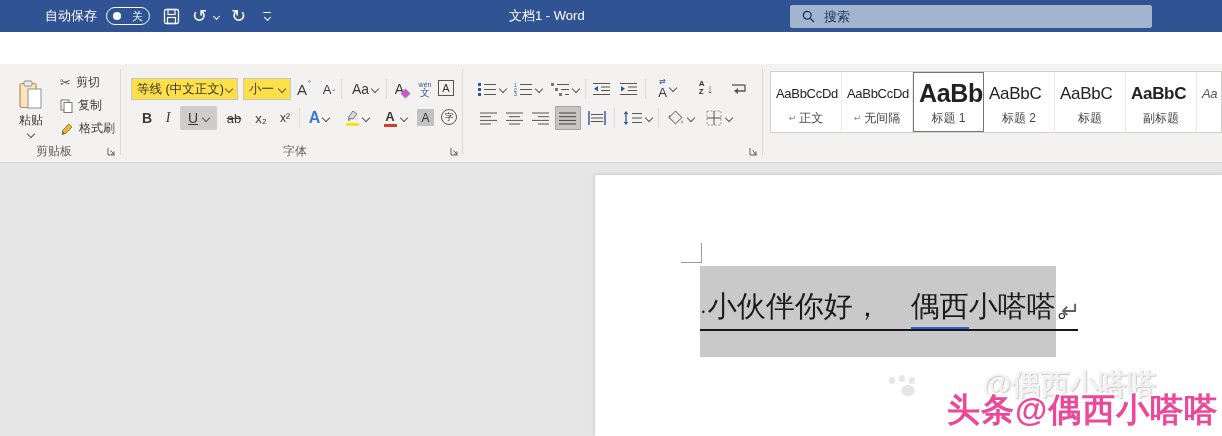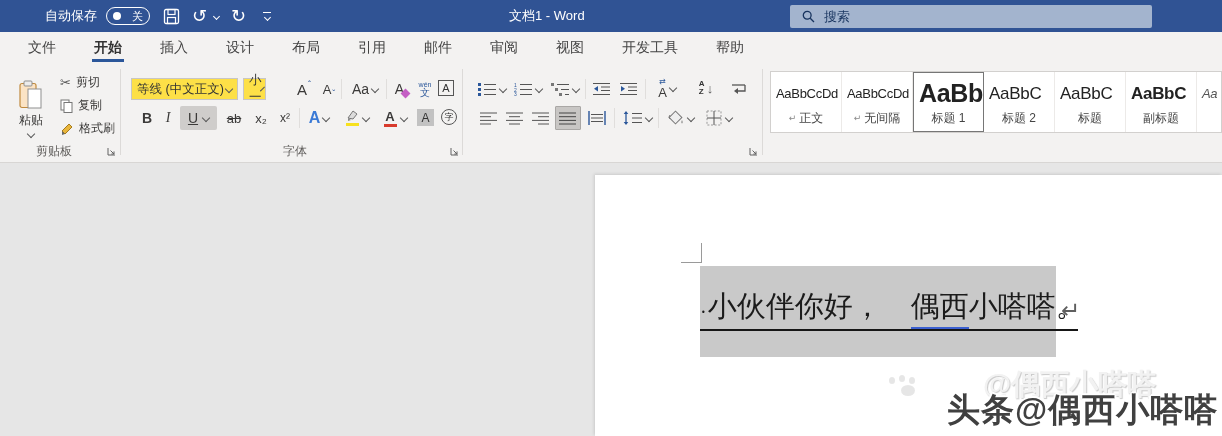--- a/index.html
+++ b/index.html
@@ -63,21 +63,21 @@
   .docarea{position:absolute;left:0;top:163px;width:100%;height:273px;background:#e6e6e6;}
   .page{position:absolute;left:595px;top:12px;width:627px;height:261px;background:#fff;box-shadow:-1px -1px 3px rgba(0,0,0,0.12);}
   .cropmark-v{position:absolute;left:106px;top:68px;width:1px;height:19px;background:#9a9a9a;}
   .cropmark-h{position:absolute;left:86px;top:87px;width:21px;height:1px;background:#9a9a9a;}
   .selection{position:absolute;left:105px;top:91px;width:356px;height:91px;background:#c9c9c9;}
   .docline{position:absolute;left:105px;top:97px;width:378px;height:59px;border-bottom:2px solid #161616;display:flex;align-items:flex-end;padding-bottom:2px;box-sizing:border-box;font-size:29px;color:#1b1b1b;white-space:nowrap;font-family:"Liberation Serif","DejaVu Serif","Liberation Sans",sans-serif;}
   .lead-dot{font-size:20px;margin-right:1px;align-self:center;margin-top:26px;}
   .miss{border-bottom:2px solid #3b5fd0;margin-bottom:-2px;}
   .pilcrow{position:absolute;left:466px;top:122px;font-size:23px;color:#5f5f5f;}
   .wm-ghost{position:absolute;left:388px;top:190px;font-size:29px;font-weight:700;color:#f2f2f2;text-shadow:1px 1px 1px #c9c9c9,-1px -1px 1px #fff;white-space:nowrap;}
-  .wm-main{position:absolute;left:352px;top:213px;font-size:33px;font-weight:700;color:#404040;white-space:nowrap;letter-spacing:1px;
+  .wm-main{position:absolute;left:352px;top:213px;font-size:33px;font-weight:700;color:#ec4899;white-space:nowrap;letter-spacing:1px;
            text-shadow:-2px 0 0 #fff,2px 0 0 #fff,0 -2px 0 #fff,0 2px 0 #fff,-1px -1px 0 #fff,1px 1px 0 #fff,-1px 1px 0 #fff,1px -1px 0 #fff;}
   .paw{position:absolute;left:292px;top:200px;width:40px;height:24px;opacity:0.14;}
   .paw i{position:absolute;background:#555;border-radius:50%;}
 
   svg{display:block;}
 </style>
 </head>
 <body>
 
 <div class="app">
@@ -115,33 +115,20 @@
     <div class="tb-item" style="left:472px">文档1  -  Word</div>
     <div class="searchbox">
       <svg width="13" height="13" viewBox="0 0 13 13">
         <circle cx="5.2" cy="5.2" r="3.9" fill="none" stroke="#17335e" stroke-width="1.3"></circle>
         <line x1="8.2" y1="8.2" x2="12" y2="12" stroke="#17335e" stroke-width="1.3"></line>
       </svg>
       <span>搜索</span>
     </div>
   </div>
 
-  <div class="tabsbar">
-    <div class="tab">文件</div>
-    <div class="tab active">开始</div>
-    <div class="tab">插入</div>
-    <div class="tab">设计</div>
-    <div class="tab">布局</div>
-    <div class="tab">引用</div>
-    <div class="tab">邮件</div>
-    <div class="tab">审阅</div>
-    <div class="tab">视图</div>
-    <div class="tab">开发工具</div>
-    <div class="tab">帮助</div>
-  </div>
 
   <div class="ribbon">
 
     <div class="btn" style="left:8px;top:6px;width:46px;height:76px;flex-direction:column;gap:2px">
       <svg width="26" height="30" viewBox="0 0 26 30">
         <rect x="2" y="3.5" width="16" height="24" rx="2" fill="#fbe3c4" stroke="#c08a3e" stroke-width="1.2"></rect>
         <rect x="6" y="1" width="8" height="5" rx="1" fill="#ececec" stroke="#8f8f8f"></rect>
         <rect x="10" y="9" width="13" height="19" fill="#fff" stroke="#8f8f8f"></rect>
       </svg>
       <span style="font-size:12px">粘贴</span>
@@ -171,21 +158,21 @@
         <path d="M2 2 V9 H9" fill="none" stroke="#636363"></path>
           <path d="M4.5 4.5 L8 8 M8 8 V5.4 M8 8 H5.4" fill="none" stroke="#636363"></path>
       </svg>
     </div>
     <div class="gsep" style="left:120px"></div>
 
     <div class="combo" style="left:131px;top:14px;width:107px">
       <span style="overflow:hidden;white-space:nowrap">等线 (中文正文)</span>
       <span class="chev"></span>
     </div>
-    <div class="combo" style="left:243px;top:14px;width:23px">
+    <div class="combo" style="left:243px;top:14px;width:48px">
       <span>小一</span>
       <span class="chev"></span>
     </div>
     <div class="btn" style="left:292px;top:14px;width:24px;height:22px;font-size:15px">
       <span>A</span>
         <span style="font-size:9px;color:#2b579a;margin:-10px 0 0 1px">ˆ</span>
     </div>
     <div class="btn" style="left:317px;top:14px;width:24px;height:22px;font-size:13px">
       <span>A</span>
         <span style="font-size:9px;color:#2b579a;margin:8px 0 0 1px">ˇ</span>

